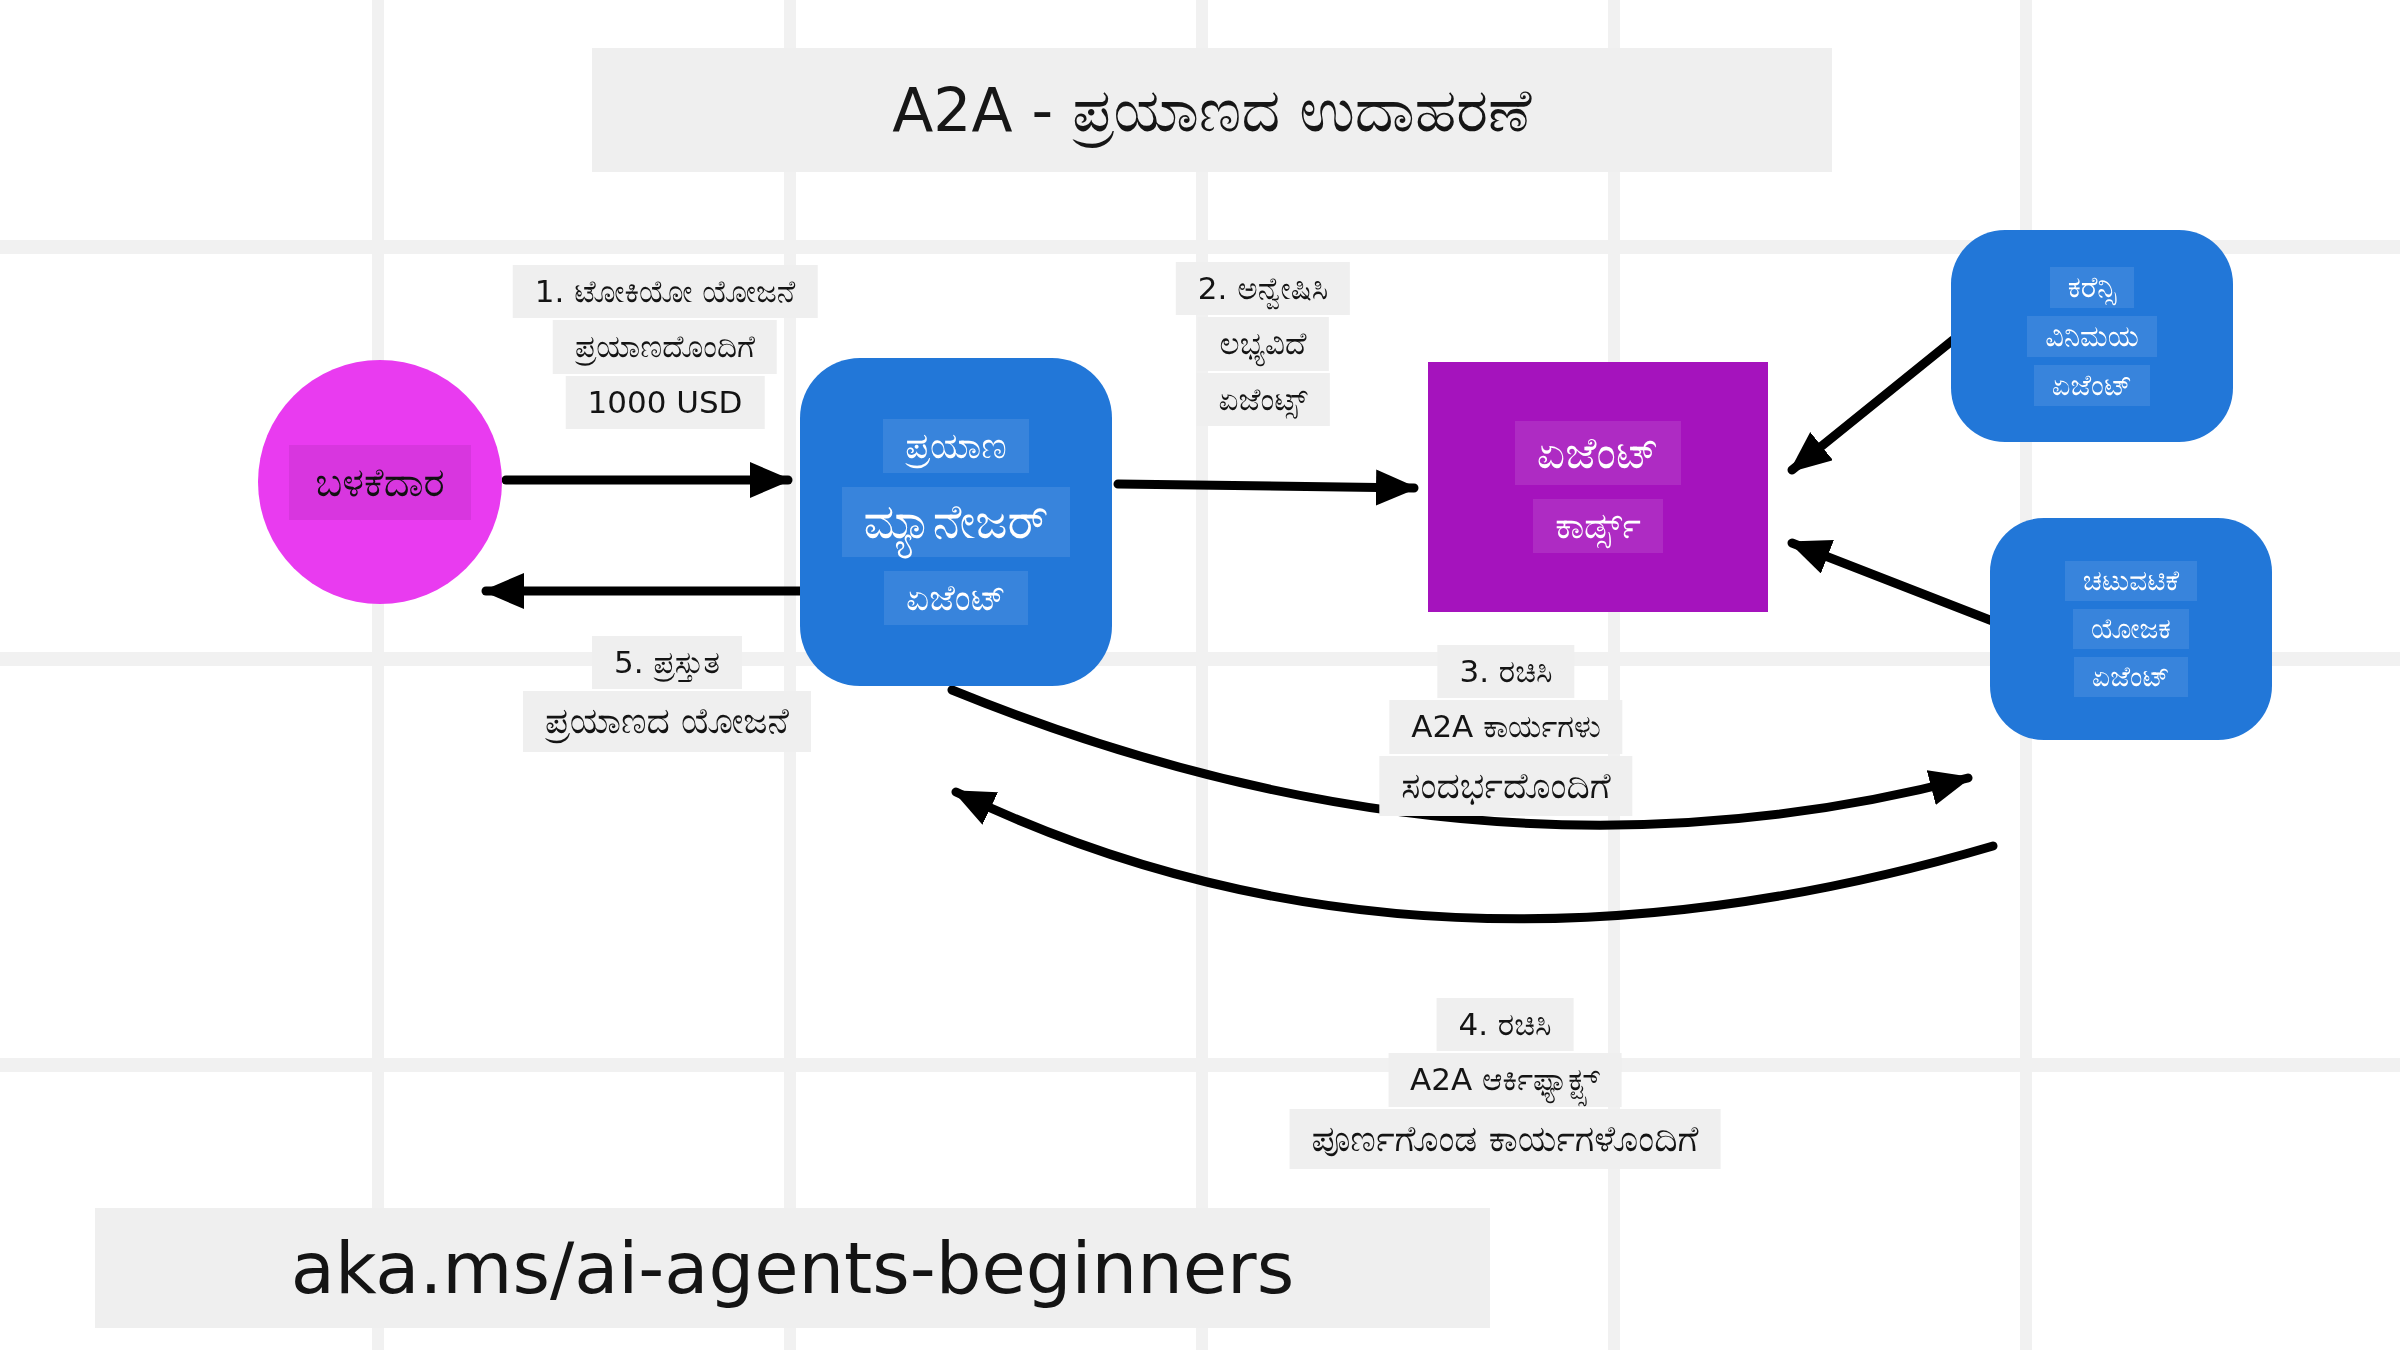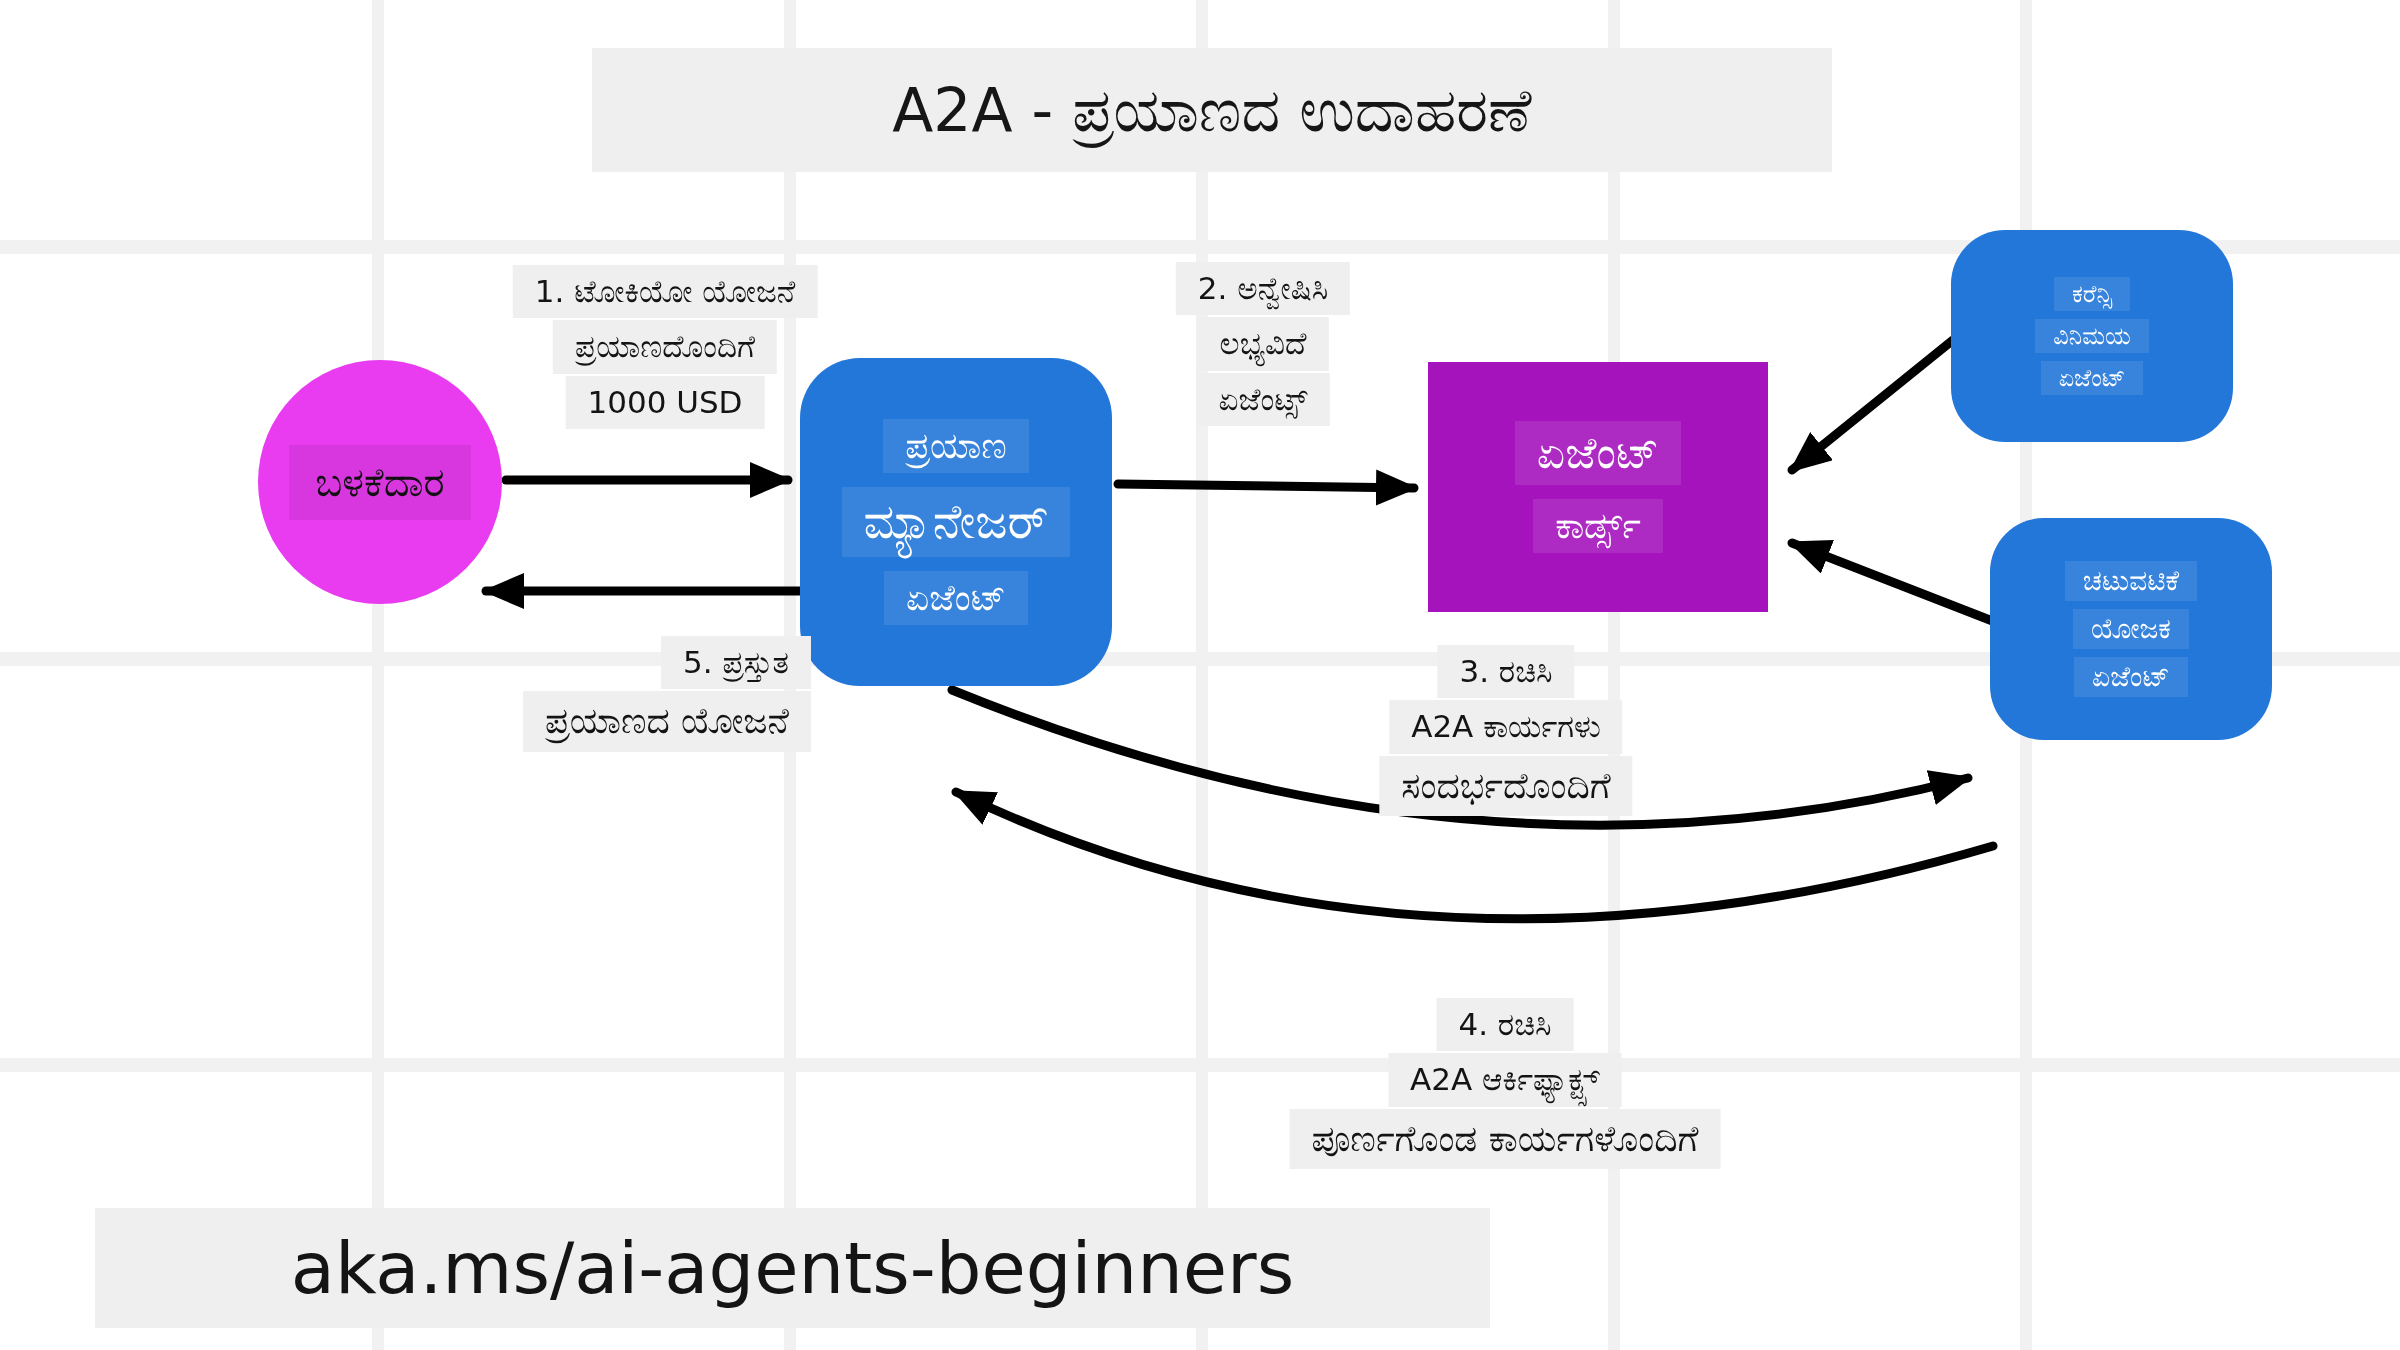--- a/index.html
+++ b/index.html
@@ -48,21 +48,21 @@
   .manager-box .l0 { font-size:36px; }
   .manager-box .l1 { font-size:48px; }
   .manager-box .l2 { font-size:36px; }
   .purple-box {
     left:1428px; top:362px; width:340px; height:250px;
     background:#a513bd; border-radius:0; color:#fff;
   }
   .purple-box .l0 { font-size:44px; }
   .purple-box .l1 { font-size:36px; }
   .currency-box { left:1951px; top:230px; width:282px; height:212px; border-radius:54px; }
-  .currency-box .nline { font-size:24px; padding:3px 18px; margin:4px 0; }
+  .currency-box .nline { font-size:29px; padding:3px 18px; margin:4px 0; }
   .activity-box { left:1990px; top:518px; width:282px; height:222px; border-radius:54px; }
   .activity-box .nline { font-size:28px; padding:3px 18px; margin:4px 0; }
   
   .lbl-stack {
     position:absolute; z-index:2; display:flex; flex-direction:column;
     align-items:center; gap:2px; transform:translateX(-50%);
   }
   .lbl {
     background:#efefef; color:#141414; font-size:31px; line-height:1.4;
     padding:5px 22px; white-space:nowrap; text-align:center;
@@ -144,20 +144,20 @@
   <div class="lbl">A2A ಕಾರ್ಯಗಳು</div>
   <div class="lbl lg">ಸಂದರ್ಭದೊಂದಿಗೆ</div>
 </div>
 
 <div class="lbl-stack" style="left:1505px; top:958px;margin-top:40px;">
   <div class="lbl">4. ರಚಿಸಿ</div>
   <div class="lbl">A2A ಆರ್ಕಿಫ್ಯಾಕ್ಟ್ಸ್</div>
   <div class="lbl lg">ಪೂರ್ಣಗೊಂಡ ಕಾರ್ಯಗಳೊಂದಿಗೆ</div>
 </div>
 
-<div class="lbl-stack" style="left:667px; top:636px;align-items:flex-end;">
+<div class="lbl-stack" style="left:667px; top:636px;">
   <div class="lbl">5. ಪ್ರಸ್ತುತ</div>
   <div class="lbl lg">ಪ್ರಯಾಣದ ಯೋಜನೆ</div>
 </div>
 
 <div class="footer-box">
   <span>aka.ms/ai-agents-beginners</span>
 </div>
 
 </body></html>

